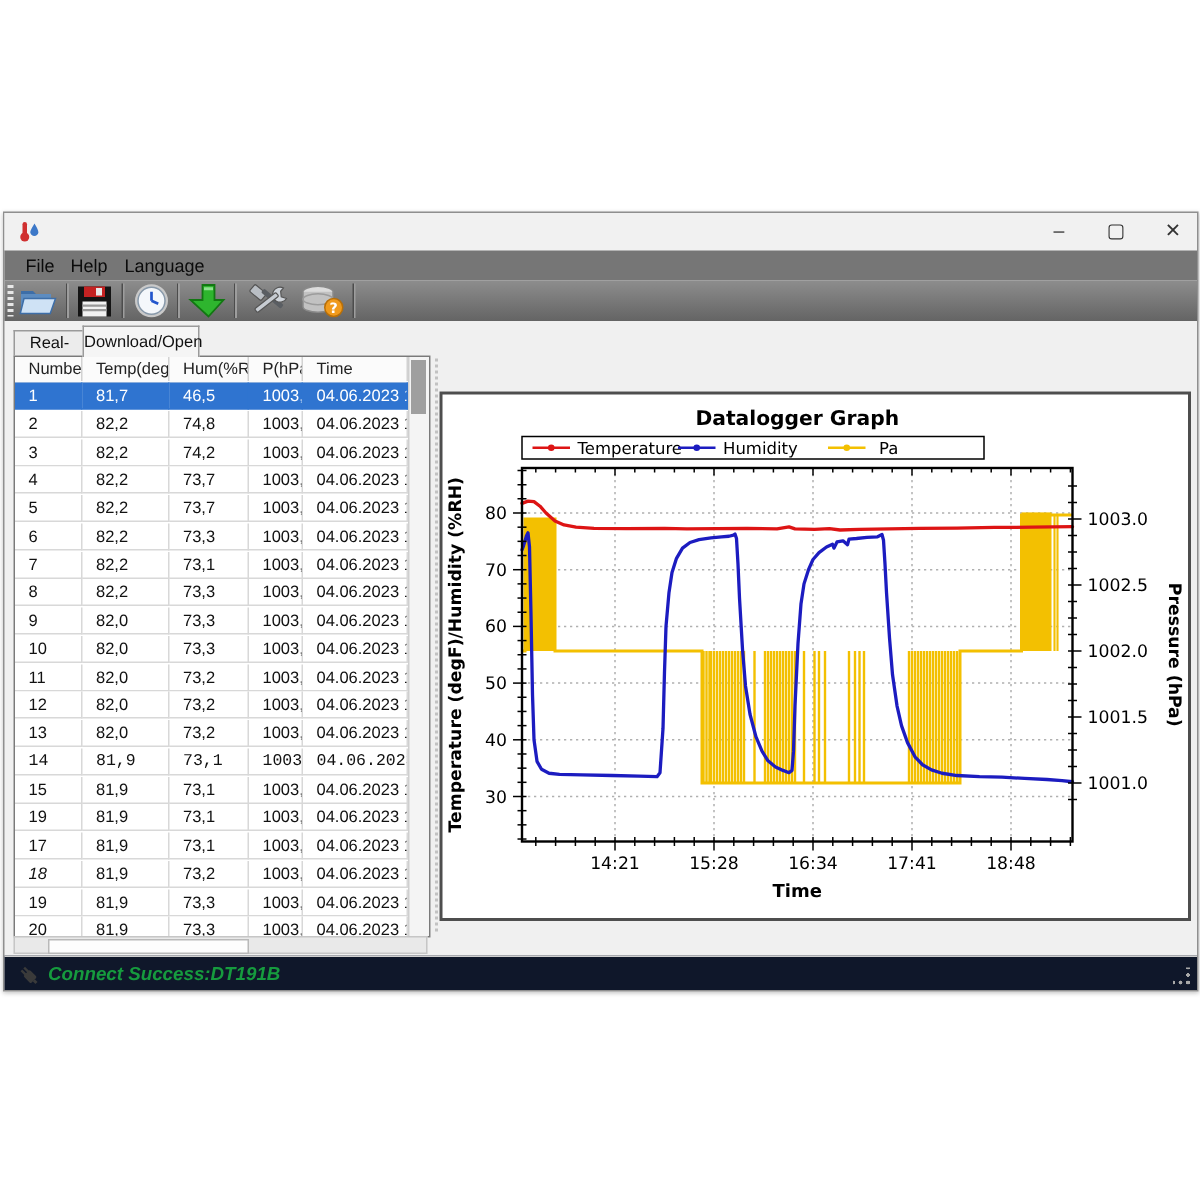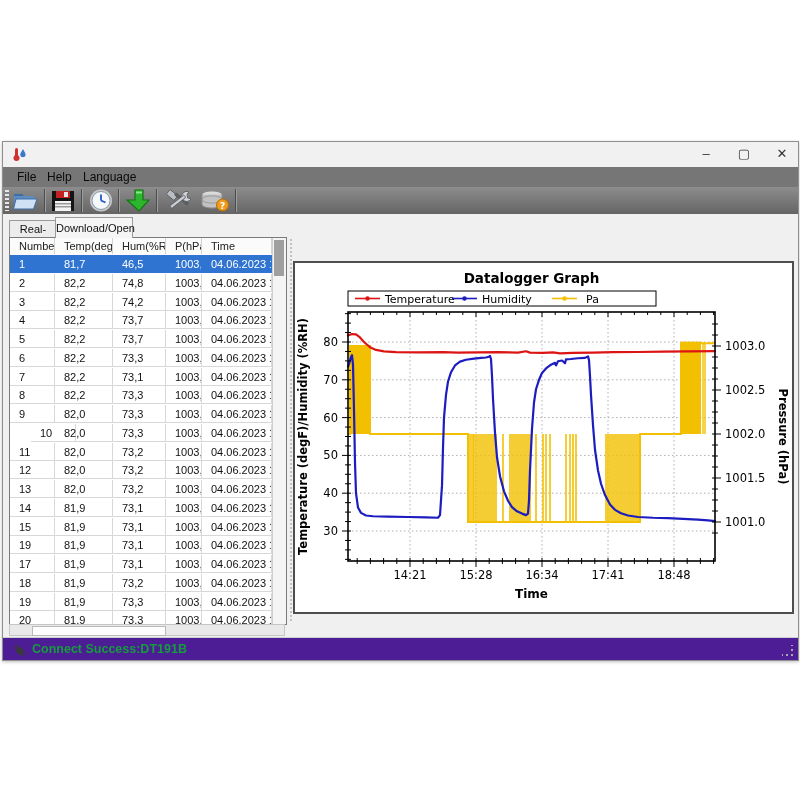--- a/index.html
+++ b/index.html
@@ -43,22 +43,22 @@
   .hthumb{position:absolute;left:22px;top:1px;width:132px;height:8px;background:#fdfdfd;border:1px solid #b9b9b9;}
   .splitter{position:absolute;left:287px;top:97px;width:2px;height:382px;
             border-left:2px dotted #c2c2c2;}
   
   .graphbtn{position:absolute;left:296px;top:96px;width:126px;height:20px;background:#fff;
             border:1px solid #5fb7dd;font-size:11.5px;font-weight:bold;color:#000;
             text-align:center;line-height:19px;border-radius:2px;}
   .graphpanel{position:absolute;left:290px;top:119px;width:501px;height:353px;background:#fff;
               border:2px solid #4e4e4e;box-sizing:border-box;}
   
-  .statusbar{position:absolute;left:0;top:495px;width:100%;height:23px;background:#4c1d95;
-             border-top:1px solid #cfcfcf;box-sizing:border-box;}
+  .statusbar{position:absolute;left:0;top:495px;width:100%;height:23px;background:#0f172a;
+             border-top:1px solid #cfcfcf;box-sizing:border-box;font-style:italic;}
   .status-text{position:absolute;left:29px;top:4px;font-size:12.5px;font-weight:bold;}
   .resize-grip{position:absolute;right:4px;bottom:3px;width:12px;height:12px;
     background:
       radial-gradient(circle at 10px 10px,#a8a8a8 1.2px,transparent 1.4px),
       radial-gradient(circle at 10px 5px,#a8a8a8 1.2px,transparent 1.4px),
       radial-gradient(circle at 5px 10px,#a8a8a8 1.2px,transparent 1.4px),
       radial-gradient(circle at 10px 0px,#a8a8a8 1.2px,transparent 1.4px),
       radial-gradient(circle at 0px 10px,#a8a8a8 1.2px,transparent 1.4px);}
 </style>
 </head>
@@ -204,21 +204,21 @@
             <div class="td" style="left: 192px; width: 70px;">04.06.2023 13...</div>
           </div>
           <div class="trow" style="top: 167px;">
             <div class="td" style="left: 0px; width: 45px;">9</div>
             <div class="td" style="left: 45px; width: 58px;">82,0</div>
             <div class="td" style="left: 103px; width: 53px;">73,3</div>
             <div class="td" style="left: 156px; width: 36px;">1003,0</div>
             <div class="td" style="left: 192px; width: 70px;">04.06.2023 13...</div>
           </div>
           <div class="trow" style="top: 185.75px;">
-            <div class="td" style="left: 0px; width: 45px; margin-left: 21px;">10</div>
+            <div class="td" style="left: 0px; width: 45px;">10</div>
             <div class="td" style="left: 45px; width: 58px;">82,0</div>
             <div class="td" style="left: 103px; width: 53px;">73,3</div>
             <div class="td" style="left: 156px; width: 36px;">1003,0</div>
             <div class="td" style="left: 192px; width: 70px;">04.06.2023 13...</div>
           </div>
           <div class="trow" style="top: 204.5px;">
             <div class="td" style="left: 0px; width: 45px;">11</div>
             <div class="td" style="left: 45px; width: 58px;">82,0</div>
             <div class="td" style="left: 103px; width: 53px;">73,2</div>
             <div class="td" style="left: 156px; width: 36px;">1003,0</div>
@@ -231,21 +231,21 @@
             <div class="td" style="left: 156px; width: 36px;">1003,0</div>
             <div class="td" style="left: 192px; width: 70px;">04.06.2023 13...</div>
           </div>
           <div class="trow" style="top: 242px;">
             <div class="td" style="left: 0px; width: 45px;">13</div>
             <div class="td" style="left: 45px; width: 58px;">82,0</div>
             <div class="td" style="left: 103px; width: 53px;">73,2</div>
             <div class="td" style="left: 156px; width: 36px;">1003,0</div>
             <div class="td" style="left: 192px; width: 70px;">04.06.2023 13...</div>
           </div>
-          <div class="trow" style="top: 260.75px;">
+          <div class="trow" style="top: 260.75px; font-family: Liberation Mono, monospace;">
             <div class="td" style="left: 0px; width: 45px;">14</div>
             <div class="td" style="left: 45px; width: 58px;">81,9</div>
             <div class="td" style="left: 103px; width: 53px;">73,1</div>
             <div class="td" style="left: 156px; width: 36px;">1003,0</div>
             <div class="td" style="left: 192px; width: 70px;">04.06.2023 13...</div>
           </div>
           <div class="trow" style="top: 279.5px;">
             <div class="td" style="left: 0px; width: 45px;">15</div>
             <div class="td" style="left: 45px; width: 58px;">81,9</div>
             <div class="td" style="left: 103px; width: 53px;">73,1</div>
@@ -260,21 +260,21 @@
             <div class="td" style="left: 192px; width: 70px;">04.06.2023 13...</div>
           </div>
           <div class="trow" style="top: 317px;">
             <div class="td" style="left: 0px; width: 45px;">17</div>
             <div class="td" style="left: 45px; width: 58px;">81,9</div>
             <div class="td" style="left: 103px; width: 53px;">73,1</div>
             <div class="td" style="left: 156px; width: 36px;">1003,0</div>
             <div class="td" style="left: 192px; width: 70px;">04.06.2023 13...</div>
           </div>
           <div class="trow" style="top: 335.75px;">
-            <div class="td" style="left: 0px; width: 45px;">18</div>
+            <div class="td" style="left: 0px; width: 45px; font-style: italic;">18</div>
             <div class="td" style="left: 45px; width: 58px;">81,9</div>
             <div class="td" style="left: 103px; width: 53px;">73,2</div>
             <div class="td" style="left: 156px; width: 36px;">1003,0</div>
             <div class="td" style="left: 192px; width: 70px;">04.06.2023 13...</div>
           </div>
           <div class="trow" style="top: 354.5px;">
             <div class="td" style="left: 0px; width: 45px;">19</div>
             <div class="td" style="left: 45px; width: 58px;">81,9</div>
             <div class="td" style="left: 103px; width: 53px;">73,3</div>
             <div class="td" style="left: 156px; width: 36px;">1003,0</div>

